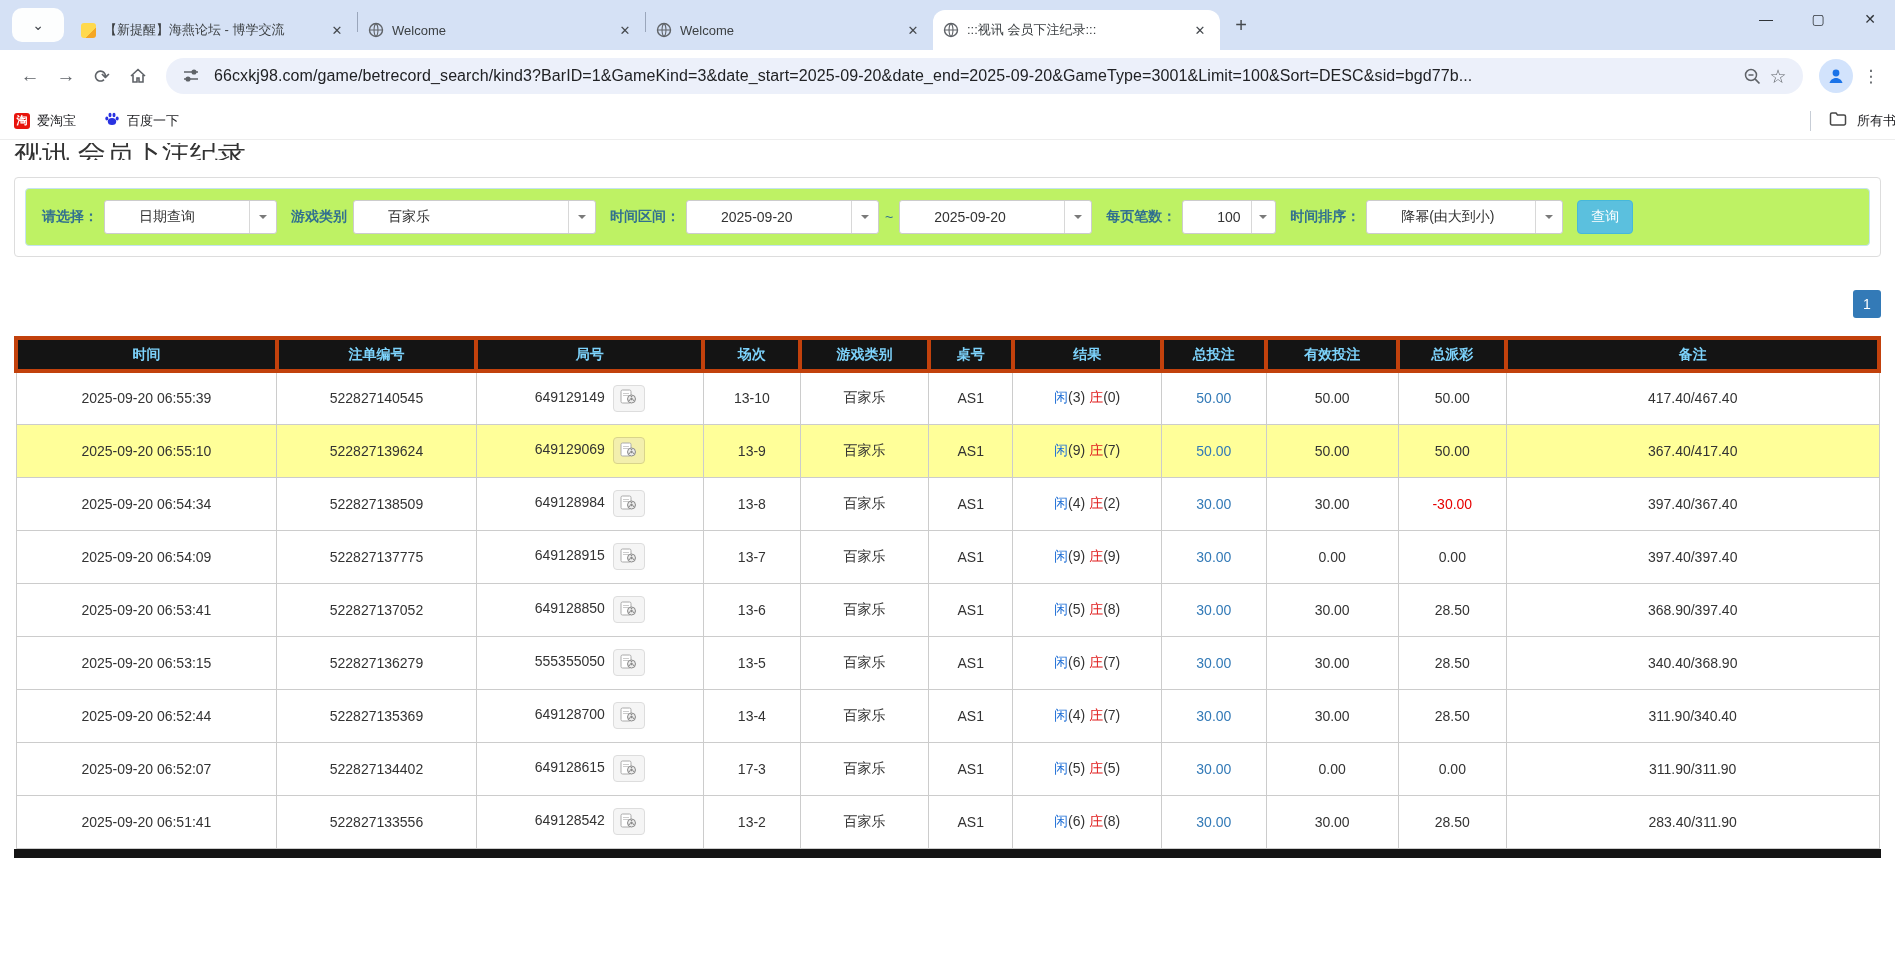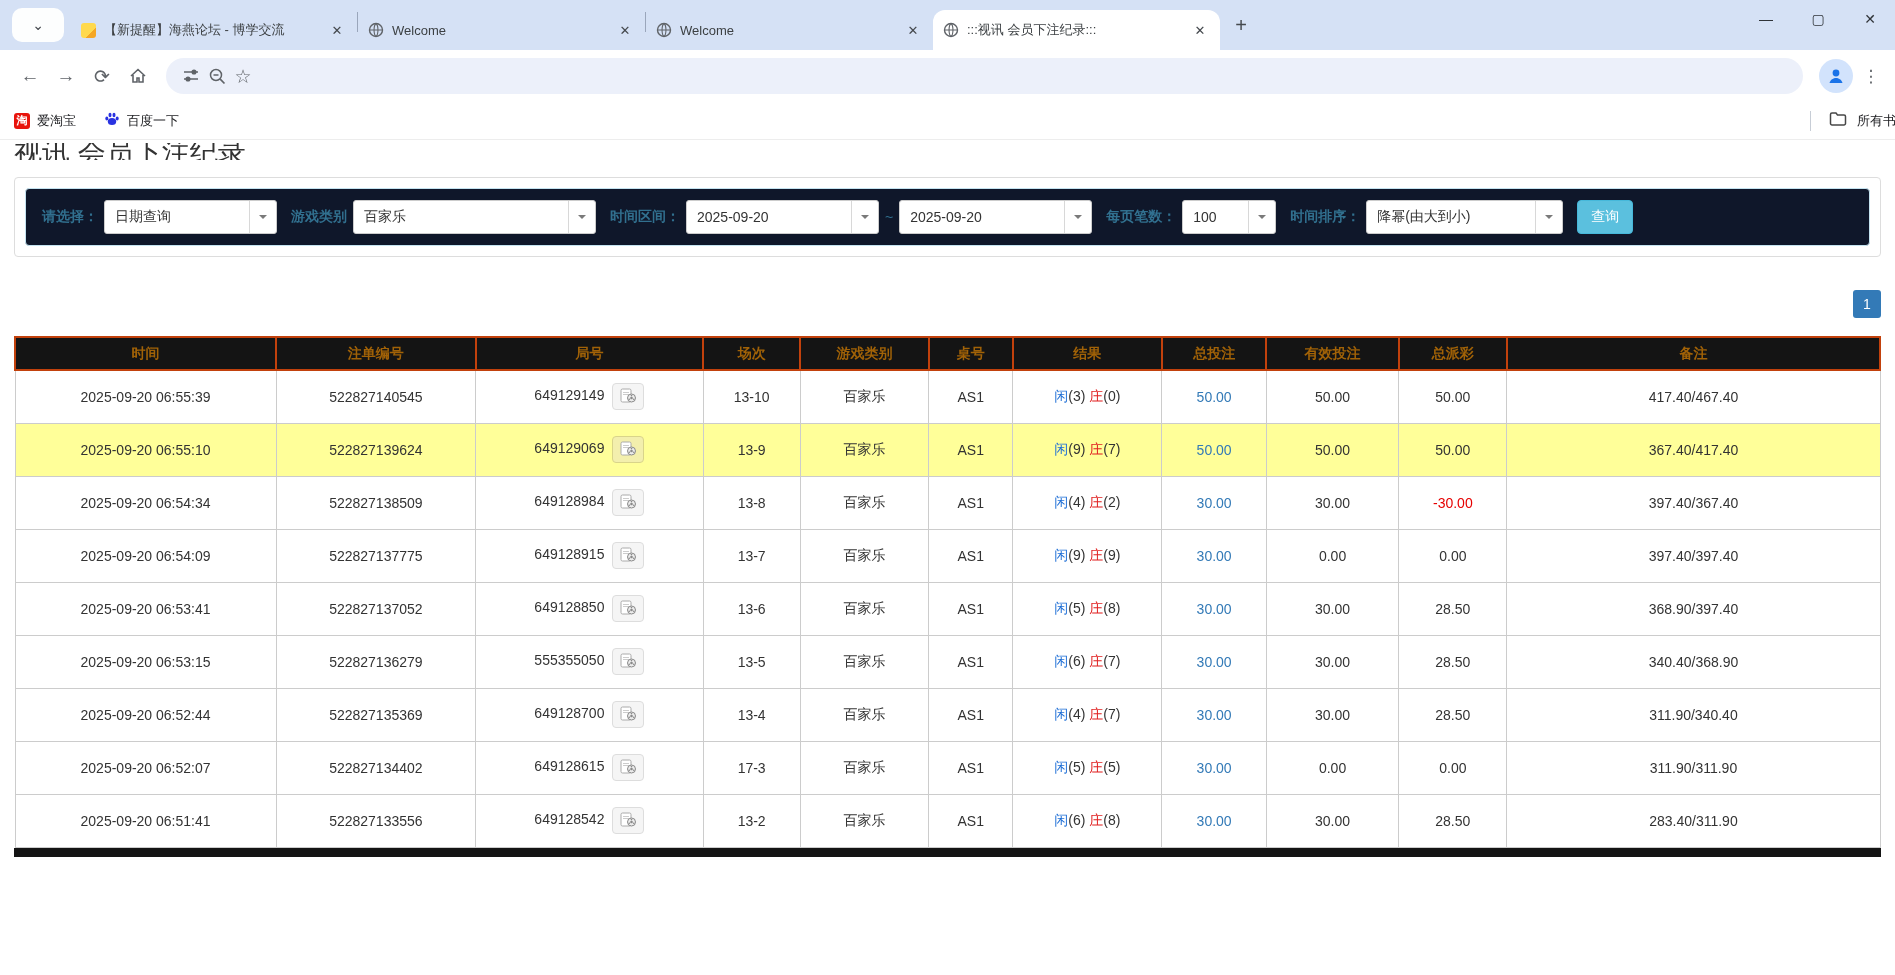--- a/index.html
+++ b/index.html
@@ -43,41 +43,41 @@
   .bm-item { display: flex; align-items: center; gap: 7px; margin-right: 28px; }
   .bm-tao { width: 16px; height: 16px; background: #e8140c; border-radius: 3px; color: #fff; font-size: 11px;
     display: flex; align-items: center; justify-content: center; font-weight: bold; }
   .bm-right { position: absolute; right: -14px; top: 0; height: 100%; display: flex; align-items: center; gap: 10px; }
   .bm-sep { width: 1px; height: 20px; background: #c7cdd6; margin-right: 8px; }
   
   .content { padding: 0 14px; }
   .page-title-clip { height: 17px; overflow: hidden; margin-top: 3px; }
   .page-title-clip span { display: block; margin-top: -9px; font-size: 28px; color: #333; }
   .filter-panel { margin-top: 17px; border: 1px solid #ddd; border-radius: 4px; padding: 10px; background: #fff; }
-  .filter-inner { background: #0f172a; border: 1px solid #c4e3f0; border-radius: 4px; height: 58px;
+  .filter-inner { background: #bef264; border: 1px solid #c4e3f0; border-radius: 4px; height: 58px;
     display: flex; align-items: center; padding: 0 16px; }
   .f-label { color: #31708f; font-weight: bold; font-size: 14px; white-space: nowrap; margin: 0 6px 0 14px; }
   .f-label:first-child { margin-left: 0; }
-  .combo { display: flex; height: 34px; background: #fff; border: 1px solid #ccc; border-radius: 3px; align-items: stretch; }
+  .combo { display: flex; height: 34px; background: #fff; border: 1px solid #ccc; border-radius: 3px; align-items: stretch; padding-left: 24px; }
   .combo-text { display: flex; align-items: center; padding: 0 10px; font-size: 14px; color: #333; }
   .combo-arrow { width: 27px; border-left: 1px solid #d8d8d8; display: flex; align-items: center; justify-content: center; }
   .combo-arrow::after { content: ""; border: 4px solid transparent; border-top-color: #7a7a7a; margin-top: 4px; }
   .tilde { color: #31708f; margin: 0 6px; font-size: 14px; }
   .search-btn { height: 34px; padding: 0 13px; background: #5bc0de; color: #fff; border: 1px solid #46b8da;
     border-radius: 4px; font-size: 14px; margin-left: 14px; }
   .summary-bar { margin-top: 10px; background: #dff0d8; border-radius: 3px; height: 40px; display: flex;
     align-items: center; justify-content: space-between; padding: 0 16px; font-size: 14px; }
   .summary-left { color: #3c763d; }
   .summary-right { color: #e60000; }
   .paging-row { display: flex; justify-content: flex-end; margin-top: 33px; }
   .page-btn { min-width: 28px; height: 28px; background: #337ab7; color: #fff; display: flex; align-items: center;
     justify-content: center; font-size: 14px; border-radius: 3px; }
   
   table { width: 100%; border-collapse: collapse; table-layout: fixed; margin-top: 18px; font-size: 14px; }
-  th { background: #141414; color: #a16207; font-weight: bold; height: 33px; border: 2px solid #c2410c; }
+  th { background: #141414; color: #7dd3fc; font-weight: bold; height: 33px; border: 4px solid #c2410c; }
   td { height: 53px; text-align: center; border: 1px solid #ccc; color: #333; }
   tr.hl td { background: #ffff99; }
   tr.foot td { background: #8d8d8d; color: #fff; height: 36px; }
   .link { color: #337ab7; }
   .neg { color: #e60000; }
   .px { color: #1f6fd6; }
   .bz { color: #e02020; }
   .film-btn { display: inline-flex; width: 32px; height: 27px; background: #f5f5f5; border: 1px solid #ddd;
     border-radius: 4px; margin-left: 8px; align-items: center; justify-content: center; vertical-align: middle; }
   tr.hl .film-btn { background: #f3efad; border-color: #d9d48a; }
@@ -150,20 +150,21 @@
     <span class="omni-icon">
       <svg width="18" height="18" viewBox="0 0 18 18">
           <g stroke="#5f6368" stroke-width="1.5" fill="#5f6368">
             <line x1="2" y1="5" x2="16" y2="5"></line>
             <circle cx="12" cy="5" r="1.8"></circle>
             <line x1="2" y1="12" x2="16" y2="12"></line>
             <circle cx="6" cy="12" r="1.8"></circle>
           </g>
         </svg>
     </span>
+    <span class="omni-url">66cxkj98.com/game/betrecord_search/kind3?BarID=1&amp;GameKind=3&amp;date_start=2025-09-20&amp;date_end=2025-09-20&amp;GameType=3001&amp;Limit=100&amp;Sort=DESC&amp;sid=bgd77b...</span>
     <span class="omni-icon">
       <svg width="19" height="19" viewBox="0 0 19 19">
           <circle cx="8" cy="8" r="5.5" fill="none" stroke="#5f6368" stroke-width="1.5"></circle>
           <line x1="12.2" y1="12.2" x2="16.5" y2="16.5" stroke="#5f6368" stroke-width="1.7"></line>
           <line x1="5.5" y1="8" x2="10.5" y2="8" stroke="#5f6368" stroke-width="1.5"></line>
         </svg>
     </span>
     <span class="omni-icon star">☆</span>
   </div>
   <div class="avatar">

